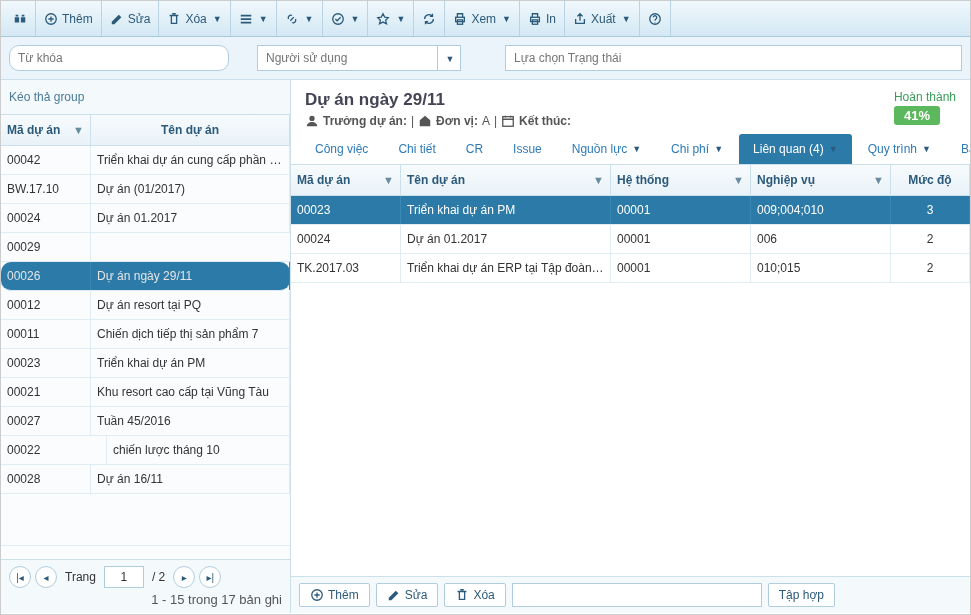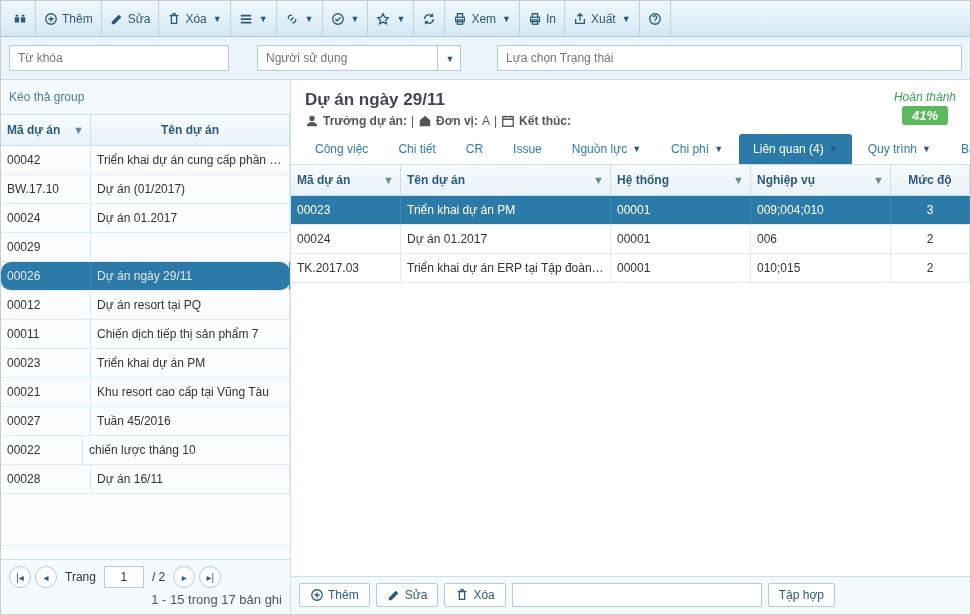--- a/index.html
+++ b/index.html
@@ -22,21 +22,21 @@
 .grid-cell { padding: 7px 6px; border-right: 1px solid #e0ecf4; overflow: hidden; white-space: nowrap; text-overflow: ellipsis; font-size: 12px; }
 .grid-row.selected .grid-cell { border-right-color: #3a88b4; }
 .pager { border-top: 1px solid #cce0ec; padding: 6px 8px; background: #f4f9fc; }
 .pager-controls { display: flex; align-items: center; gap: 4px; }
 .pager-btn { width: 22px; height: 22px; border: 1px solid #b0cde0; background: #fff; border-radius: 50%; display: flex; align-items: center; justify-content: center; cursor: pointer; color: #2c5a7a; font-size: 10px; }
 .pager-info { text-align: right; color: #555; font-size: 13px; padding-top: 4px; }
 .right-panel { flex: 1; display: flex; flex-direction: column; overflow: hidden; }
 .detail-header { padding: 10px 14px 6px; display: flex; justify-content: space-between; align-items: flex-start; }
 .detail-title { font-size: 17px; font-weight: bold; color: #445; }
 .detail-sub { font-size: 12px; color: #555; margin-top: 4px; display: flex; gap: 4px; align-items: center; }
-.progress-box { text-align: center; font-style: italic; }
+.progress-box { text-align: left; }
 .progress-label { color: #3a9c5a; font-size: 12px; }
 .progress-badge { background: #5cb85c; color: #fff; padding: 2px 10px; border-radius: 3px; font-size: 13px; font-weight: bold; margin-top: 2px; display: inline-block; }
 .tabs { display: flex; border-bottom: 1px solid #cce0ec; padding: 0 10px; gap: 2px; align-items: flex-end; overflow-x: auto; }
 .tab { padding: 8px 14px; color: #2c7ab8; font-size: 12px; cursor: pointer; white-space: nowrap; display: flex; align-items: center; gap: 3px; }
 .tab.active { background: #2b7aa8; color: #fff; border-radius: 3px 3px 0 0; }
 .detail-grid-header { display: flex; background: linear-gradient(#f8fbfd, #e8f2f8); border-bottom: 1px solid #cce0ec; }
 .detail-grid-body { flex: 1; overflow: auto; }
 .detail-row { display: flex; border-bottom: 1px solid #e0ecf4; }
 .detail-row.selected { background: #2b7aa8; color: #fff; }
 .detail-row.selected .grid-cell { border-right-color: #3a88b4; }
@@ -156,26 +156,26 @@
       <span class="icon">
         <svg viewBox="0 0 16 16" fill="none" stroke="#2c5a7a" stroke-width="1.5">
           <circle cx="8" cy="8" r="6"></circle>
           <path d="M6 6a2 2 0 113 2c-1 .5-1 1-1 2M8 12v.5"></path>
         </svg>
       </span>
     </div>
 </div>
 
 <div class="filter-row">
-  <input class="filter-input" style="width: 220px;" placeholder="Từ khóa">
+  <input class="filter-input" style="width: 220px; border-radius: 10px;" placeholder="Từ khóa">
   <div style="display:flex;margin-left:20px">
     <input class="filter-input" style="width: 180px; border-right: none;" placeholder="Người sử dụng">
     <button class="filter-input" style="width:24px;padding:0;cursor:pointer"><span class="caret">▼</span></button>
   </div>
-  <input class="filter-input" style="flex: 1 1 0%; margin-left: 28px;" placeholder="Lựa chọn Trạng thái">
+  <input class="filter-input" style="flex: 1 1 0%; margin-left: 36px;" placeholder="Lựa chọn Trạng thái">
 </div>
 
 <div class="main">
   <div class="left-panel">
     <div class="group-header">Kéo thả group</div>
     <div class="grid-header">
       <div class="grid-header-cell" style="width:90px">
           <span>Mã dự án</span>
           <span class="filter-icon">▼</span>
         </div>
@@ -217,21 +217,21 @@
         </div>
         <div class="grid-row">
           <div class="grid-cell" style="width:90px">00021</div>
           <div class="grid-cell" style="flex:1">Khu resort cao cấp tại Vũng Tàu</div>
         </div>
         <div class="grid-row">
           <div class="grid-cell" style="width:90px">00027</div>
           <div class="grid-cell" style="flex:1">Tuần 45/2016</div>
         </div>
         <div class="grid-row">
-          <div class="grid-cell" style="width:82px">00022</div>
+          <div class="grid-cell" style="width:106px">00022</div>
           <div class="grid-cell" style="flex:1">chiến lược tháng 10</div>
         </div>
         <div class="grid-row">
           <div class="grid-cell" style="width:90px">00028</div>
           <div class="grid-cell" style="flex:1">Dự án 16/11</div>
         </div>
       </div>
     <div class="scroll-h">
         <div style="width:400px;height:1px"></div>
       </div>

